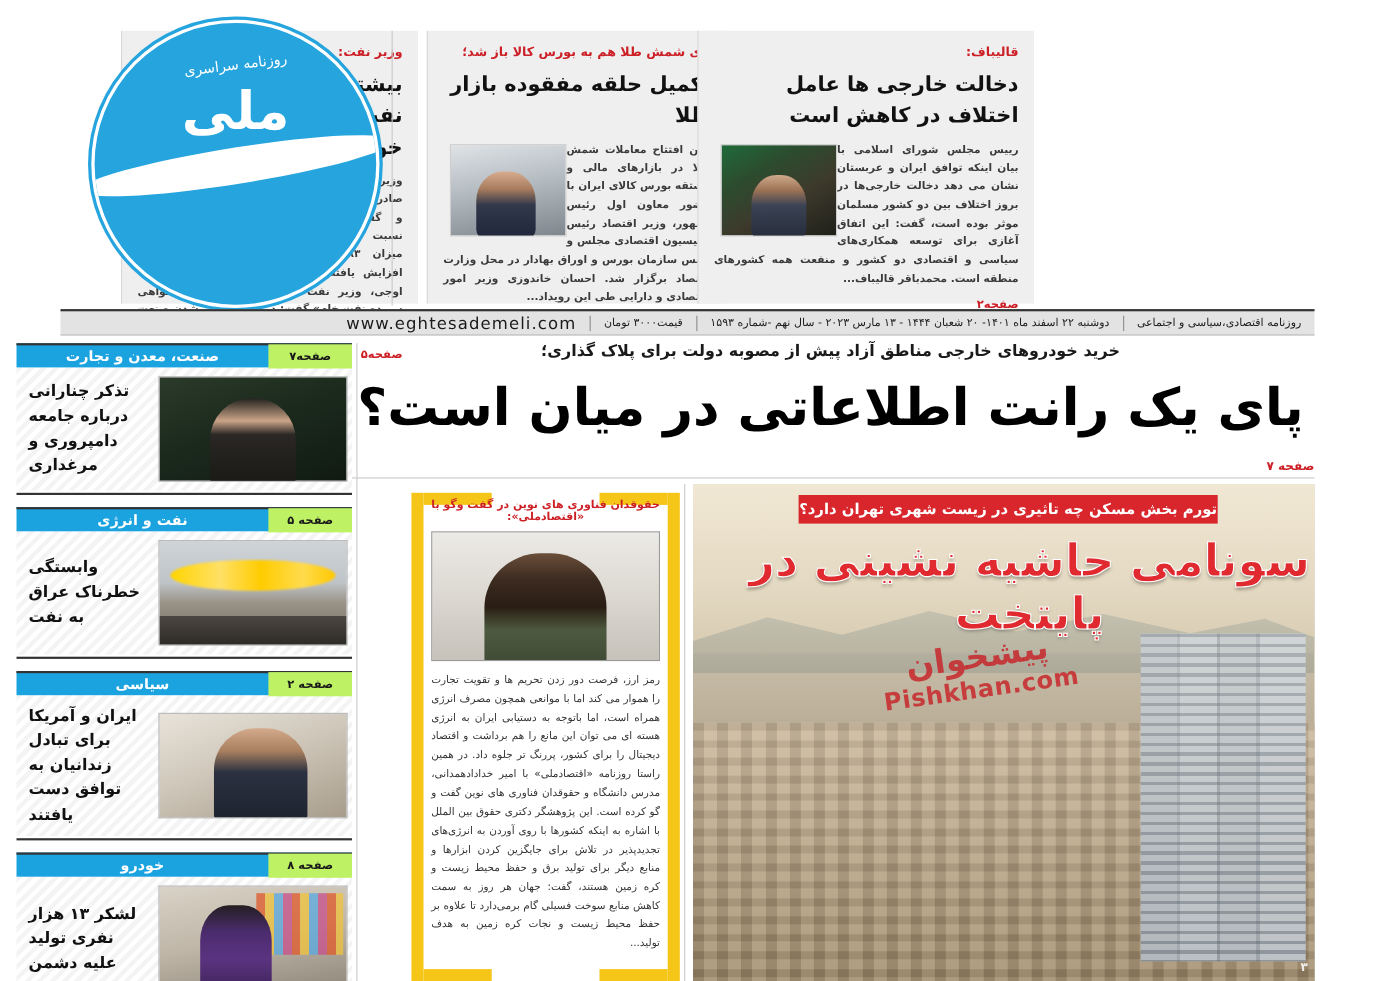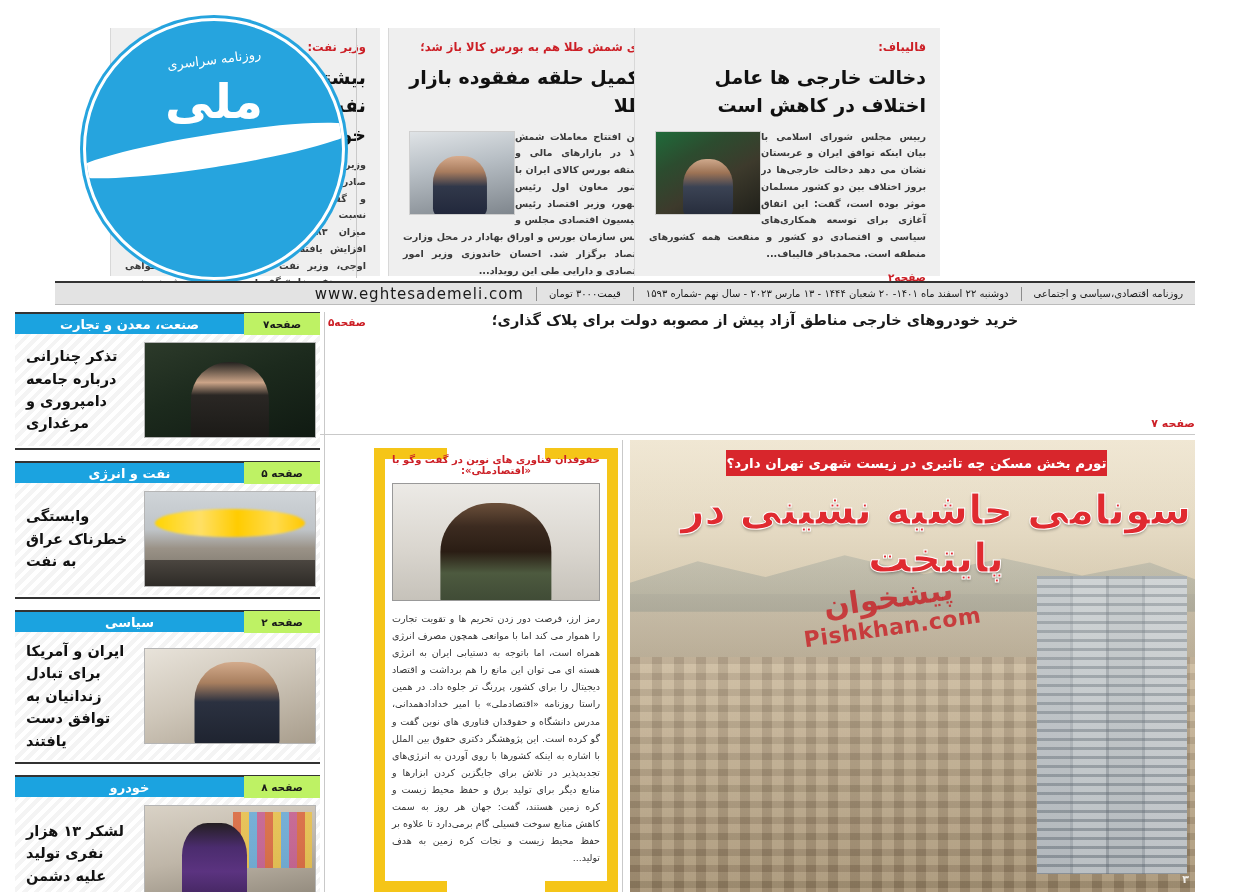--- a/index.html
+++ b/index.html
@@ -291,20 +291,21 @@
     <div class="cell">دوشنبه ۲۲ اسفند ماه ۱۴۰۱- ۲۰ شعبان ۱۴۴۴ - ۱۳ مارس ۲۰۲۳ - سال نهم -شماره ۱۵۹۳</div>
     <div class="sep"></div>
     <div class="cell">قیمت۳۰۰۰ تومان</div>
     <div class="sep"></div>
     <div class="cell site">www.eghtesademeli.com</div>
     <div class="spacer"></div>
   </div>
 
   <div class="lead">
     <div class="lead-kicker">خرید خودروهای خارجی مناطق آزاد پیش از مصوبه دولت برای پلاک گذاری؛</div>
+    <div class="lead-head">پای یک رانت اطلاعاتی در میان است؟</div>
   </div>
   <div class="lead-page">صفحه ۷</div>
   <div class="lead-rule"></div>
 
   <div class="vrule" style="top:440px; right:627px; height:452px;"></div>
   <div class="vrule" style="top:312px; right:925px; height:580px;"></div>
   <div class="vrule" style="top:28px; right:893px; height:250px;"></div>
 
   <div class="feature">
     <div class="sky"></div>

